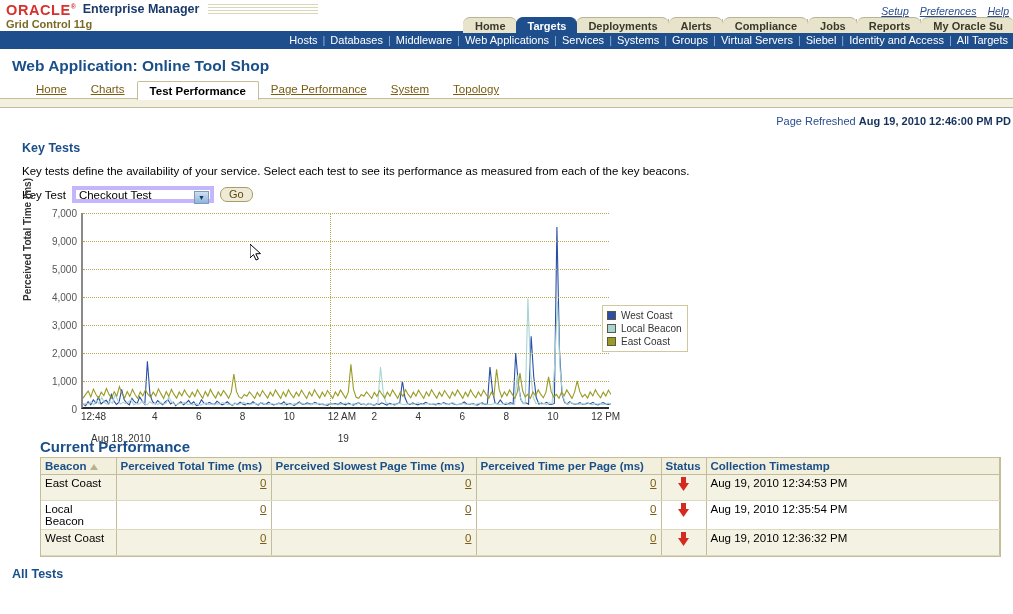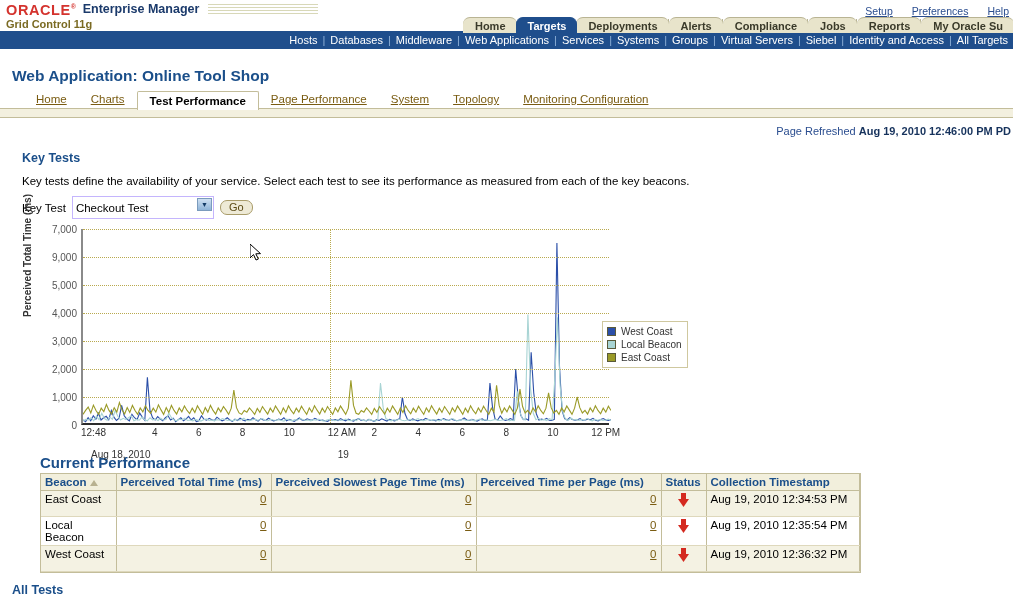--- a/index.html
+++ b/index.html
@@ -56,21 +56,22 @@
     margin-top: 0px;
   }
   .top-links {
     position: absolute;
     right: 4px; top: 5px;
     font-size: 10.5px;
   }
   .top-links a {
     color: #2a4d8f;
     text-decoration: underline;
-    margin-left: 19px;
+    margin-left: 11px;
+    font-style: italic;
   }
 
   
   .main-tabs {
     position: absolute;
     right: 0; top: 16px;
     height: 17px;
     display: flex;
     align-items: flex-end;
   }
@@ -118,21 +119,21 @@
     text-decoration: none;
     padding: 0 5px;
   }
   .subnav .pipe { color: #8fb0d8; }
 
   
   .page-title {
     font-size: 15.5px;
     font-weight: bold;
     color: #1b4f8a;
-    padding: 18px 0 4px 12px;
+    padding: 8px 0 4px 12px;
   }
 
   
   .ctab-wrap {
     border-bottom: 1px solid #c3bd9a;
     background: #ffffff;
     height: 20px;
     position: relative;
   }
   .ctabs {
@@ -192,22 +193,22 @@
     color: #000;
   }
   .keytest-row {
     padding: 9px 0 0 22px;
     display: flex;
     align-items: center;
     gap: 6px;
   }
   .keytest-label { font-size: 11.5px; }
   .kt-select {
-    width: 142px; height: 23px;
-    border: 1px solid #c4b5fd;
+    width: 142px; height: 17px;
+    border: 4px solid #c4b5fd;
     background: #ffffff;
     font-size: 11.5px;
     font-family: "Liberation Sans", sans-serif;
     display: flex;
     align-items: center;
     padding-left: 3px;
     position: relative;
     cursor: pointer;
   }
   .kt-arrow {
@@ -320,21 +321,21 @@
 
   
   .tbl-title {
     font-size: 15px;
     font-weight: bold;
     color: #1b4f8a;
     padding: 0 0 2px 40px;
   }
   .tbl-wrap {
     margin-left: 40px;
-    width: 821px;
+    width: 961px;
     border: 1px solid #c3bd9a;
   }
   table.perf {
     border-collapse: collapse;
     width: 100%;
     font-size: 11.5px;
   }
   table.perf th {
     background: #f2efdc;
     color: #1b4f8a;
@@ -414,21 +415,20 @@
 <div class="page-title">Web Application: Online Tool Shop</div>
 
 <div class="ctab-wrap">
   <div class="ctabs">
     <div class="ctab">Home</div>
     <div class="ctab">Charts</div>
     <div class="ctab active">Test Performance</div>
     <div class="ctab">Page Performance</div>
     <div class="ctab">System</div>
     <div class="ctab">Topology</div>
-    <div class="ctab">Monitoring Configuration</div>
   </div>
 </div>
 <div class="ctab-band"></div>
 
 <div class="refreshed">
   <span>Page Refreshed</span>
   <b>Aug 19, 2010 12:46:00 PM PD</b>
 </div>
 
 <div class="sec-head">Key Tests</div>

